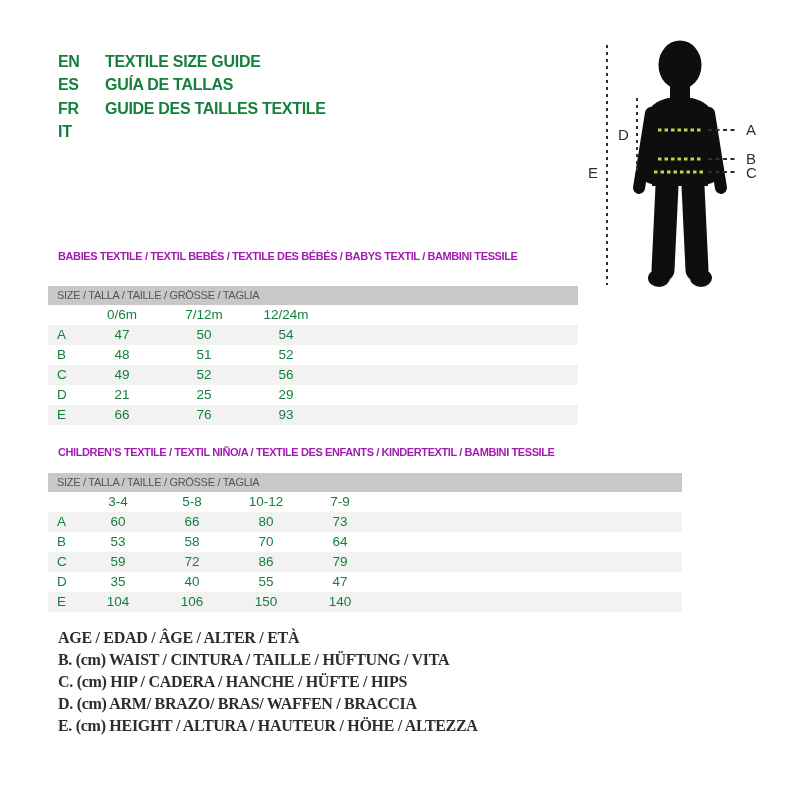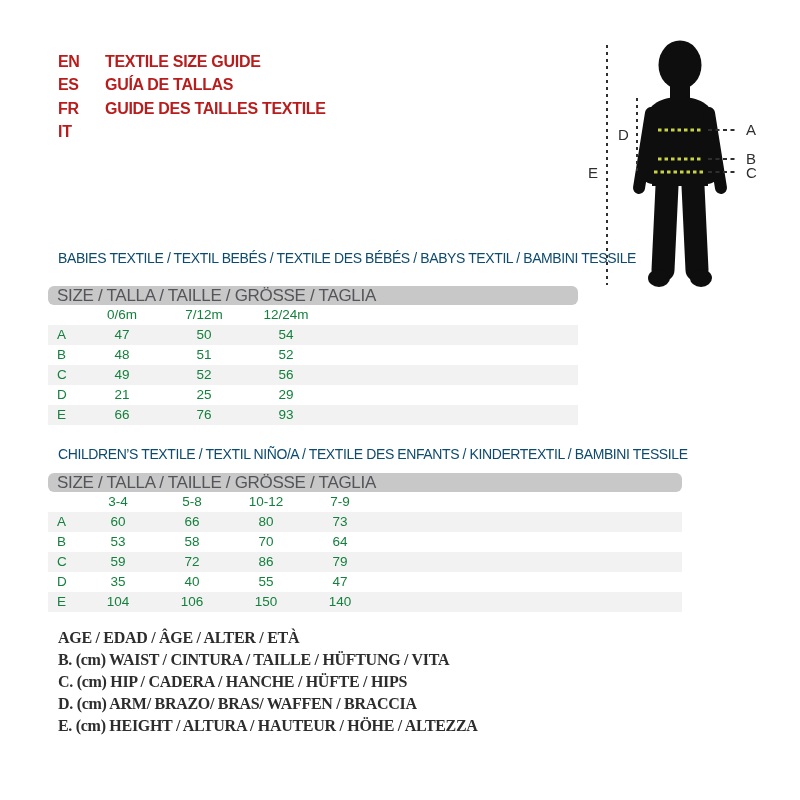--- a/index.html
+++ b/index.html
@@ -9,43 +9,43 @@
     -webkit-font-smoothing:antialiased;
     position:relative;overflow:hidden;
     color:#2d2d2d;
   }
   .abs{position:absolute;}
 
   
   .lang-list{left:58px;top:50px;}
   .lang-row{display:flex;height:23.4px;line-height:23.4px;}
   .lang-code,.lang-title{
-    font-size:16px;font-weight:700;letter-spacing:-0.3px;color:#b91c1c;
+    font-size:16px;font-weight:700;letter-spacing:-0.3px;color:#15803d;
   }
   .lang-code{width:47px;}
 
   
   .figure{left:580px;top:18px;width:200px;height:280px;}
   .figure text{font-family:"Liberation Sans",sans-serif;font-size:15px;fill:#2f2f2f;}
 
   
   .heading{
-    font-size:14px;font-weight:400;letter-spacing:-0.4px;color:#0c4a6e;
+    font-size:11px;font-weight:700;letter-spacing:-0.4px;color:#a21caf;
     white-space:nowrap;
   }
   .babies-heading{left:58px;top:250px;}
   .children-heading{left:58px;top:446px;}
 
   
   .table{left:48px;}
   .babies-table{top:286px;width:530px;}
   .children-table{top:473px;width:634px;}
   .bar{
     height:19px;line-height:19px;background:#c8c8c8;
-    padding-left:9px;font-size:17px;letter-spacing:-0.3px;color:#54555a;border-radius:6px;
+    padding-left:9px;font-size:11px;letter-spacing:-0.3px;color:#54555a;
   }
   .trow{display:flex;height:20px;line-height:20px;font-size:13.5px;color:#15803d;}
   .trow.shade{background:#f2f2f2;}
   .cell-label{width:24px;padding-left:9px;box-sizing:content-box;}
   .babies-table .cell{width:82px;text-align:center;}
   .children-table .cell{width:74px;text-align:center;}
 
   
   .legend{left:58px;top:627px;}
   .legend-line{

